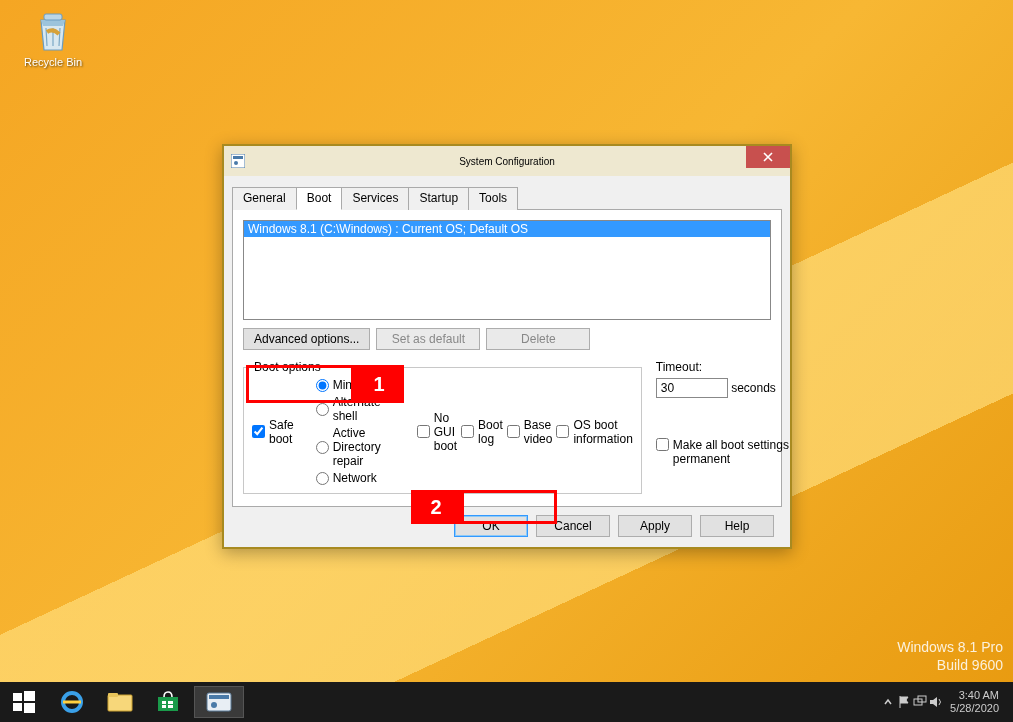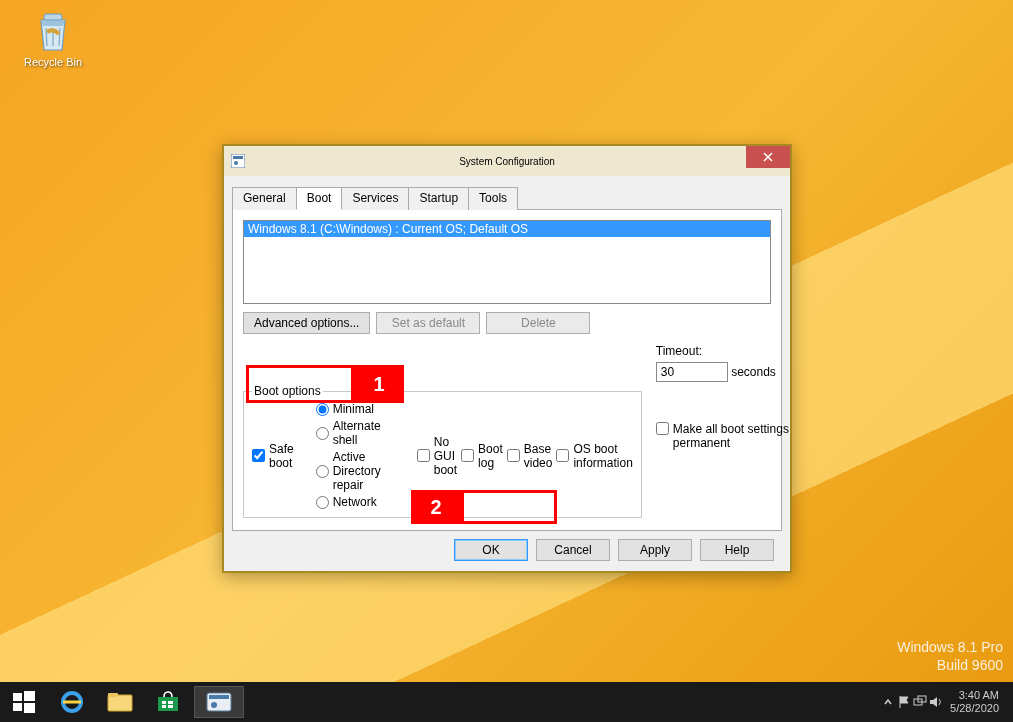--- a/index.html
+++ b/index.html
@@ -75,21 +75,21 @@
 }
 .tab.active {
   background: #fff; border-bottom: 1px solid #fff;
   z-index: 1;
 }
 .panel {
   background: #fff; border: 1px solid #aaa; border-top: none;
   padding: 10px 10px 12px;
 }
 .os-list {
-  border: 1px solid #888; height: 84px;
+  border: 1px solid #888; height: 100px;
   background: #fff; overflow: hidden;
 }
 .os-list .os-item {
   background: #3399ff; color: #fff;
   padding: 1px 4px; font-size: 12px;
 }
 .btn-row { margin-top: 8px; display: flex; gap: 6px; }
 .btn {
   min-width: 104px; height: 22px;
   border: 1px solid #adadad; background: #e1e1e1;
@@ -98,21 +98,21 @@
 }
 .btn:disabled { color: #888; background: #eaeaea; cursor: default; }
 .btn.default { border: 1px solid #3399ff; box-shadow: 0 0 0 1px #8ecaf7 inset; }
 
 .lower { display: flex; gap: 14px; margin-top: 10px; }
 fieldset {
   border: 1px solid #c8c8c8; padding: 4px 8px 8px 8px;
   font-size: 12px;
 }
 fieldset legend { font-size: 12px; padding: 0 2px; }
-.boot-opts { flex: 1; margin-top: 40px; }
+.boot-opts { flex: 1; }
 .boot-cols { display: flex; gap: 36px; }
 .col { display: flex; flex-direction: row; gap: 4px; }
 .col label { display: flex; align-items: center; gap: 4px; font-size: 12px; }
 .radios { margin-left: 18px; display: flex; flex-direction: column; gap: 3px; }
 .radios label { font-size: 12px; display: flex; align-items: center; gap: 4px; }
 input[type=checkbox], input[type=radio] { margin: 0; width: 13px; height: 13px; }
 
 .right-col { width: 160px; }
 .timeout-row { margin-bottom: 4px; }
 .timeout-input {

